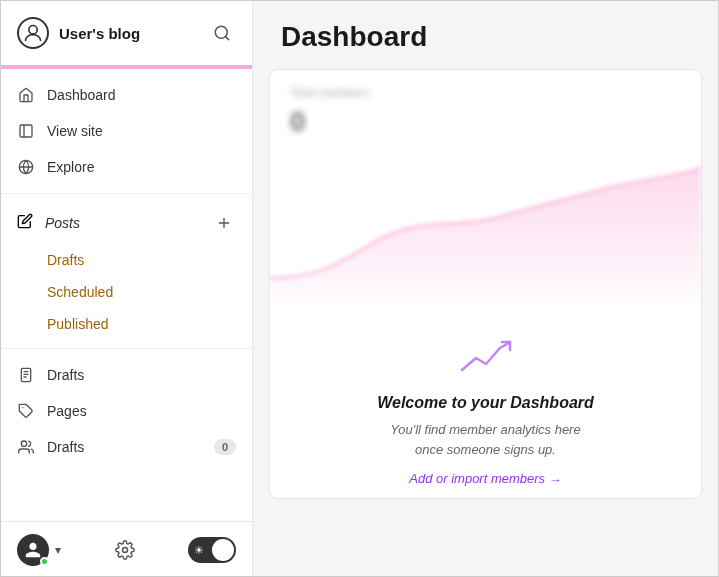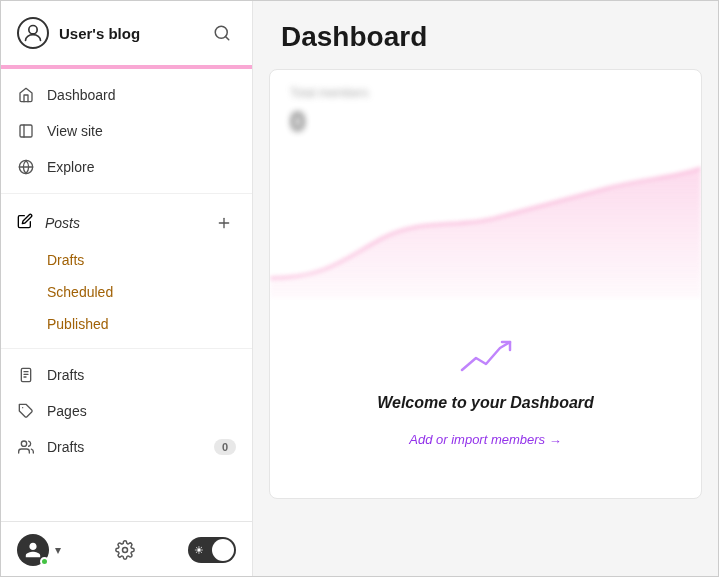--- a/index.html
+++ b/index.html
@@ -519,17 +519,18 @@
     </div>
 
     <div class="empty-state">
       <div class="empty-icon">
         <svg width="56" height="40" viewBox="0 0 56 40" fill="none" xmlns="http://www.w3.org/2000/svg">
           <polyline points="4,32 18,20 28,26 42,10 52,4" stroke="#c084fc" stroke-width="2.5" fill="none" stroke-linecap="round" stroke-linejoin="round"></polyline>
           <polyline points="44,4 52,4 52,12" stroke="#c084fc" stroke-width="2.5" fill="none" stroke-linecap="round" stroke-linejoin="round"></polyline>
         </svg>
       </div>
       <div class="empty-title">Welcome to your Dashboard</div>
+      <div class="empty-desc">You'll find member analytics here once someone signs up.</div>
       <a class="empty-link">Add or import members →</a>
     </div>
 
   </div>
 </div>
 
 </body></html>

